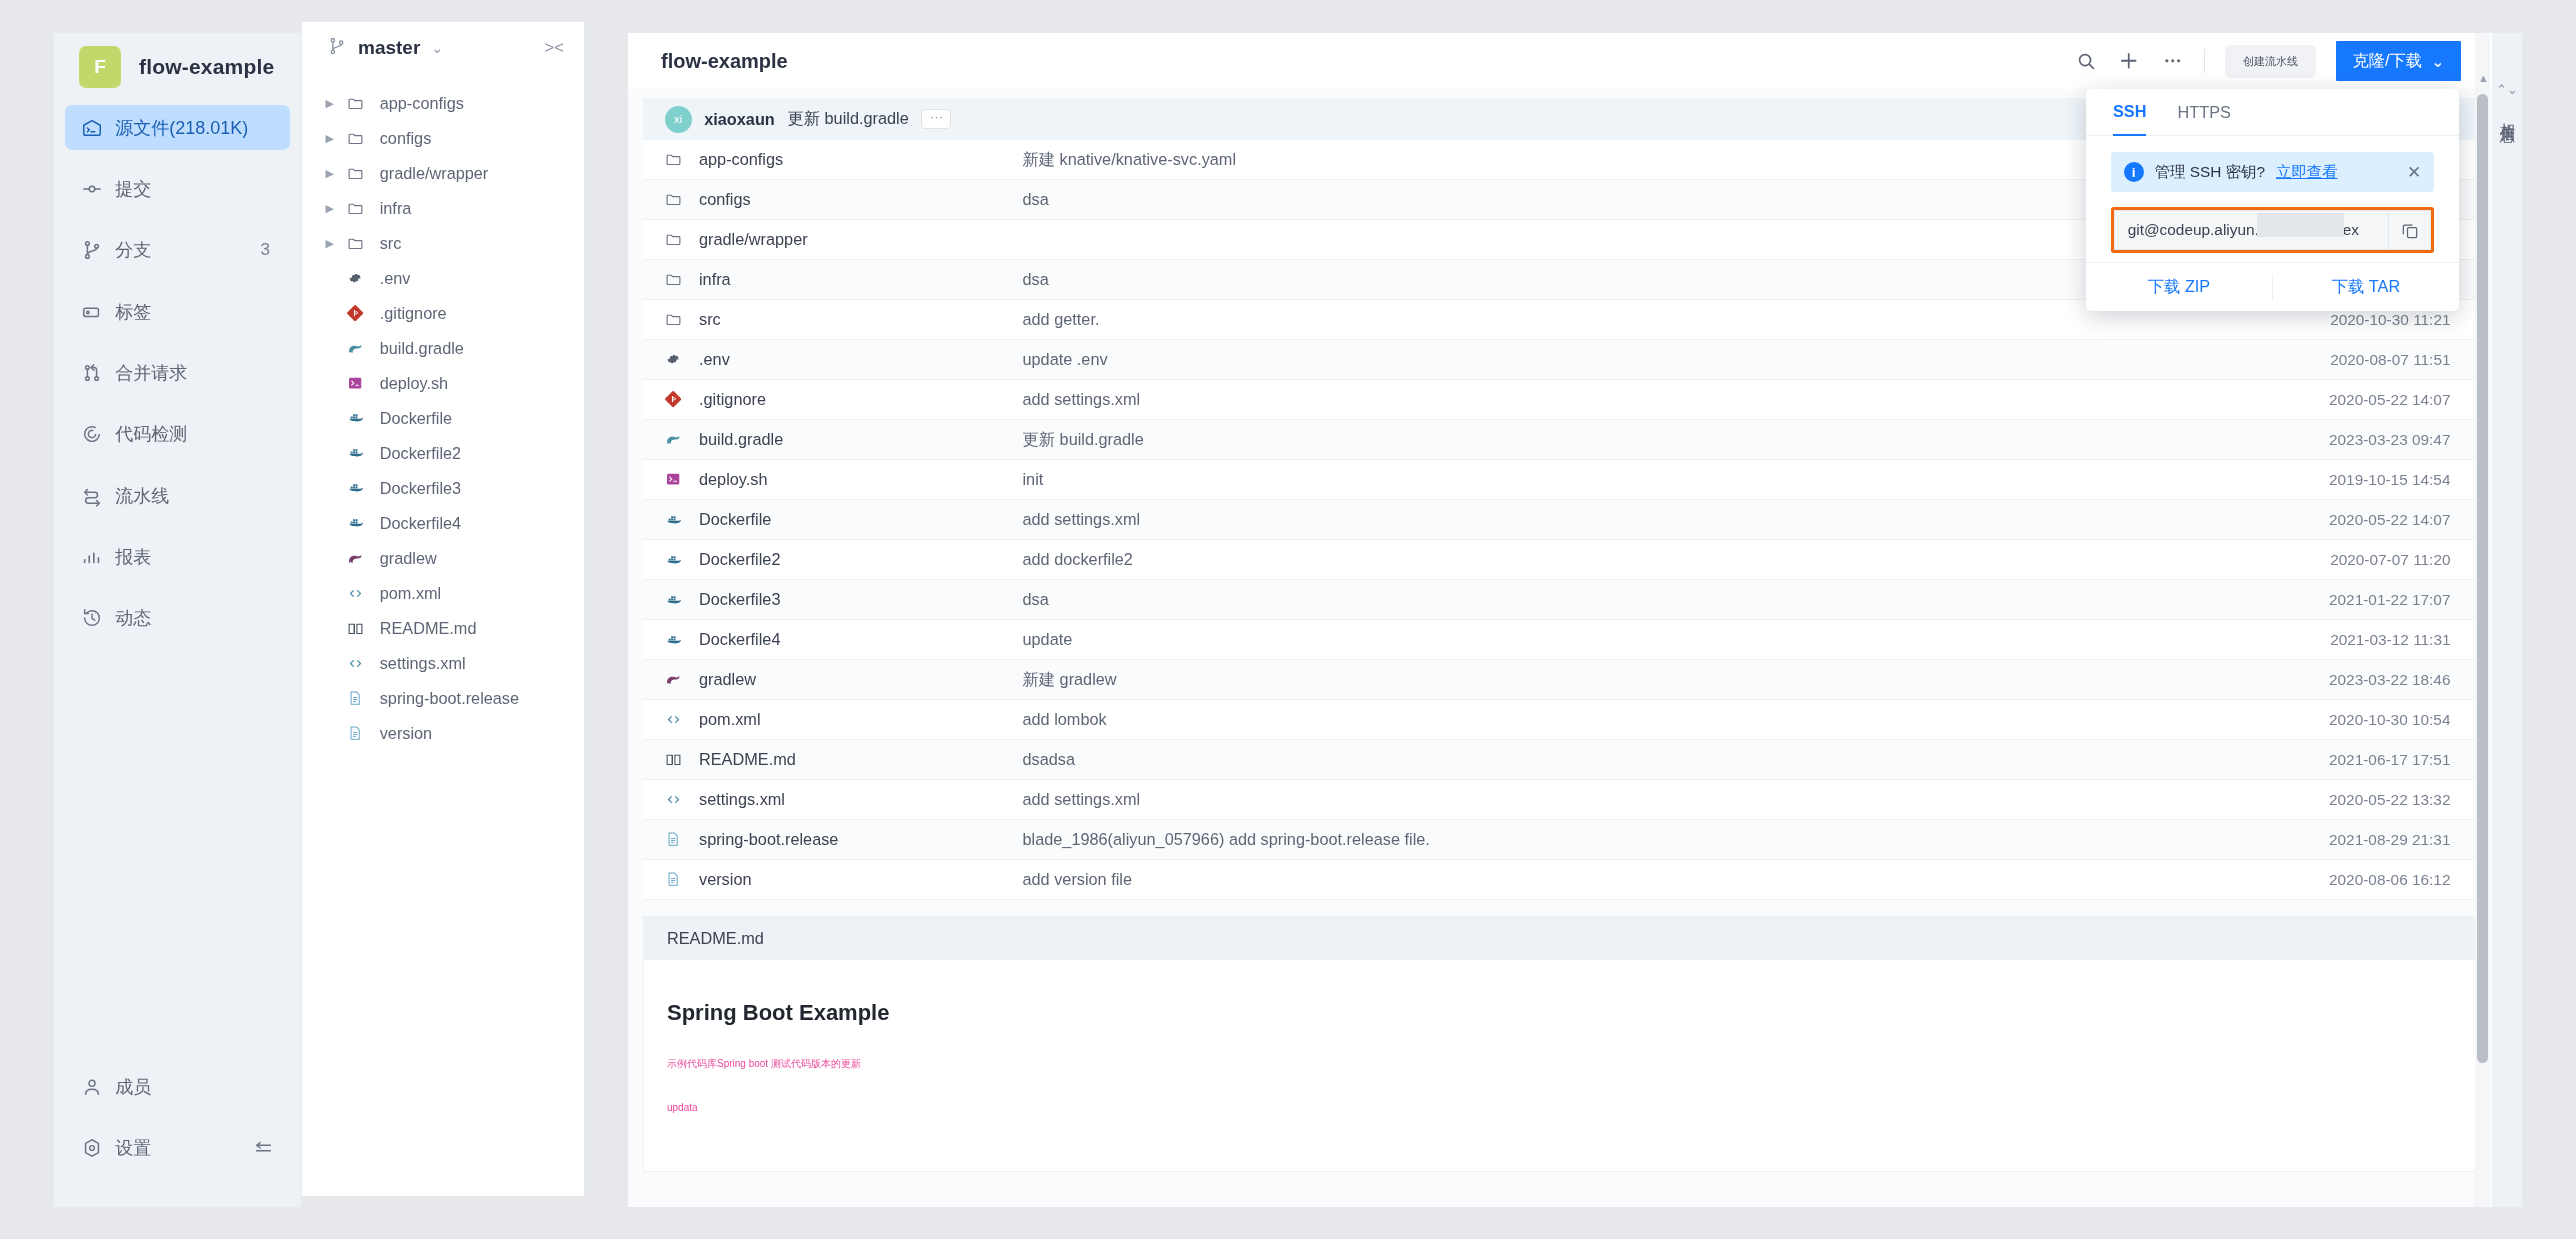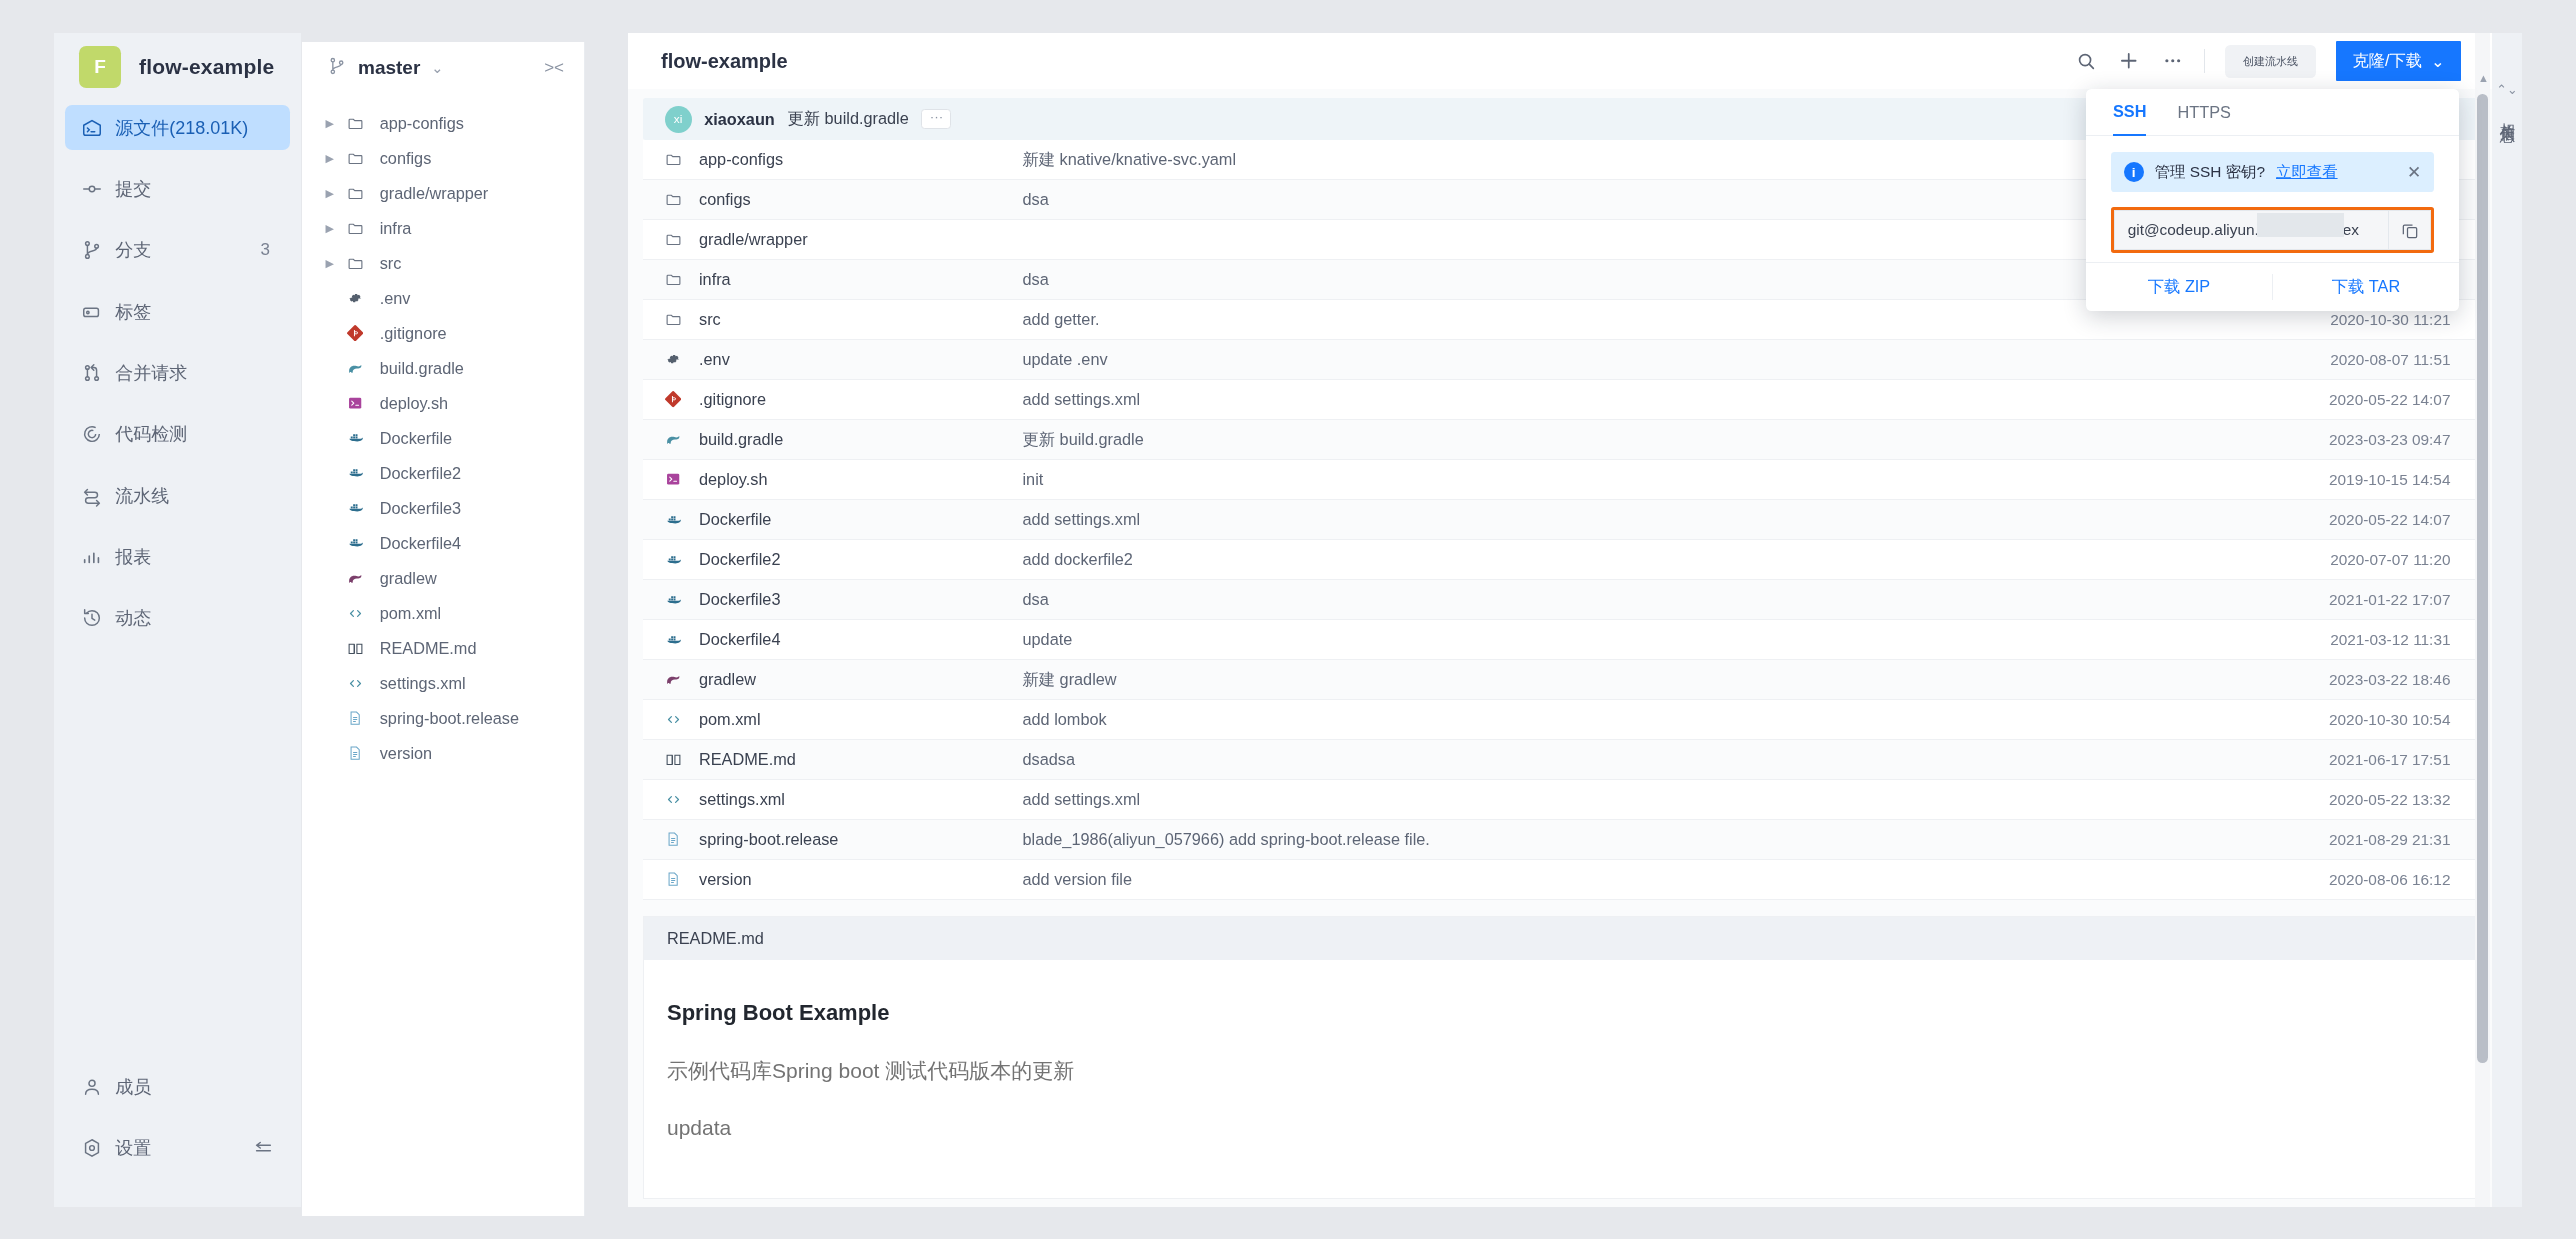--- a/index.html
+++ b/index.html
@@ -43,21 +43,21 @@
   .nav-item.active { background: #bfdeff; color: #1a5fb4; align-items: center; }
   .nav-ico { width: 34px; height: 23.5px; display: flex; align-items: center; }
   .nav-ico svg { display: block; }
   .nav-label { flex: 1; }
   .nav-count { margin-right: 20px; font-size: 17px; color: #7a8292; }
   .nav-bottom { margin-top: auto; padding-bottom: 20px; }
   .collapse-ico { margin-right: 16.3px; display: flex; align-items: center; }
 
   
   .tree {
-    position: absolute; left: 302px; top: 42px;
+    position: absolute; left: 302px; top: 22px;
     width: 283px; height: 1174px;
     background: #ffffff; border-right: 0.9px solid #e9ecf0;
   }
   .tree-head {
     display: flex; align-items: center;
     height: 51px; padding: 0 20px 0 25px; gap: 11px;
   }
   .branch-name { font-size: 19px; font-weight: bold; color: #2b3244; }
   .tree-head .chev { color: #98a0ae; font-size: 14.5px; }
   .tree-head .collapse { margin-left: auto; color: #8a93a2; font-size: 17px; }
@@ -129,21 +129,21 @@
   .ftime { width: 226px; text-align: right; padding-right: 27px; color: #7a8292; font-size: 15.4px; }
 
   
   .readme { margin: 16.3px 14.5px 0 14.5px; background: #fff; border: 0.9px solid #eef0f3; }
   .readme-head {
     height: 43px; background: #eef1f5; display: flex; align-items: center;
     padding-left: 23.5px; font-size: 16.3px; color: #3a4150;
   }
   .readme-body { padding: 40px 23.5px 27px 23.5px; }
   .readme-h { font-size: 22px; font-weight: bold; color: #22272f; margin-bottom: 31px; }
-  .readme-p { font-size: 21px; color: #737373; margin-bottom: 31px; }
+  .readme-p { font-size: 10px; color: #ec4899; margin-bottom: 31px; }
 
   
   .rail {
     position: absolute; left: 2492px; top: 33px;
     width: 30px; height: 1174px; background: #eef1f5;
     display: flex; flex-direction: column; align-items: center; padding-top: 49px; gap: 12.7px;
   }
   .rail-txt {
     writing-mode: vertical-rl; font-size: 15.4px; color: #5d6575; letter-spacing: 1.8px;
   }

